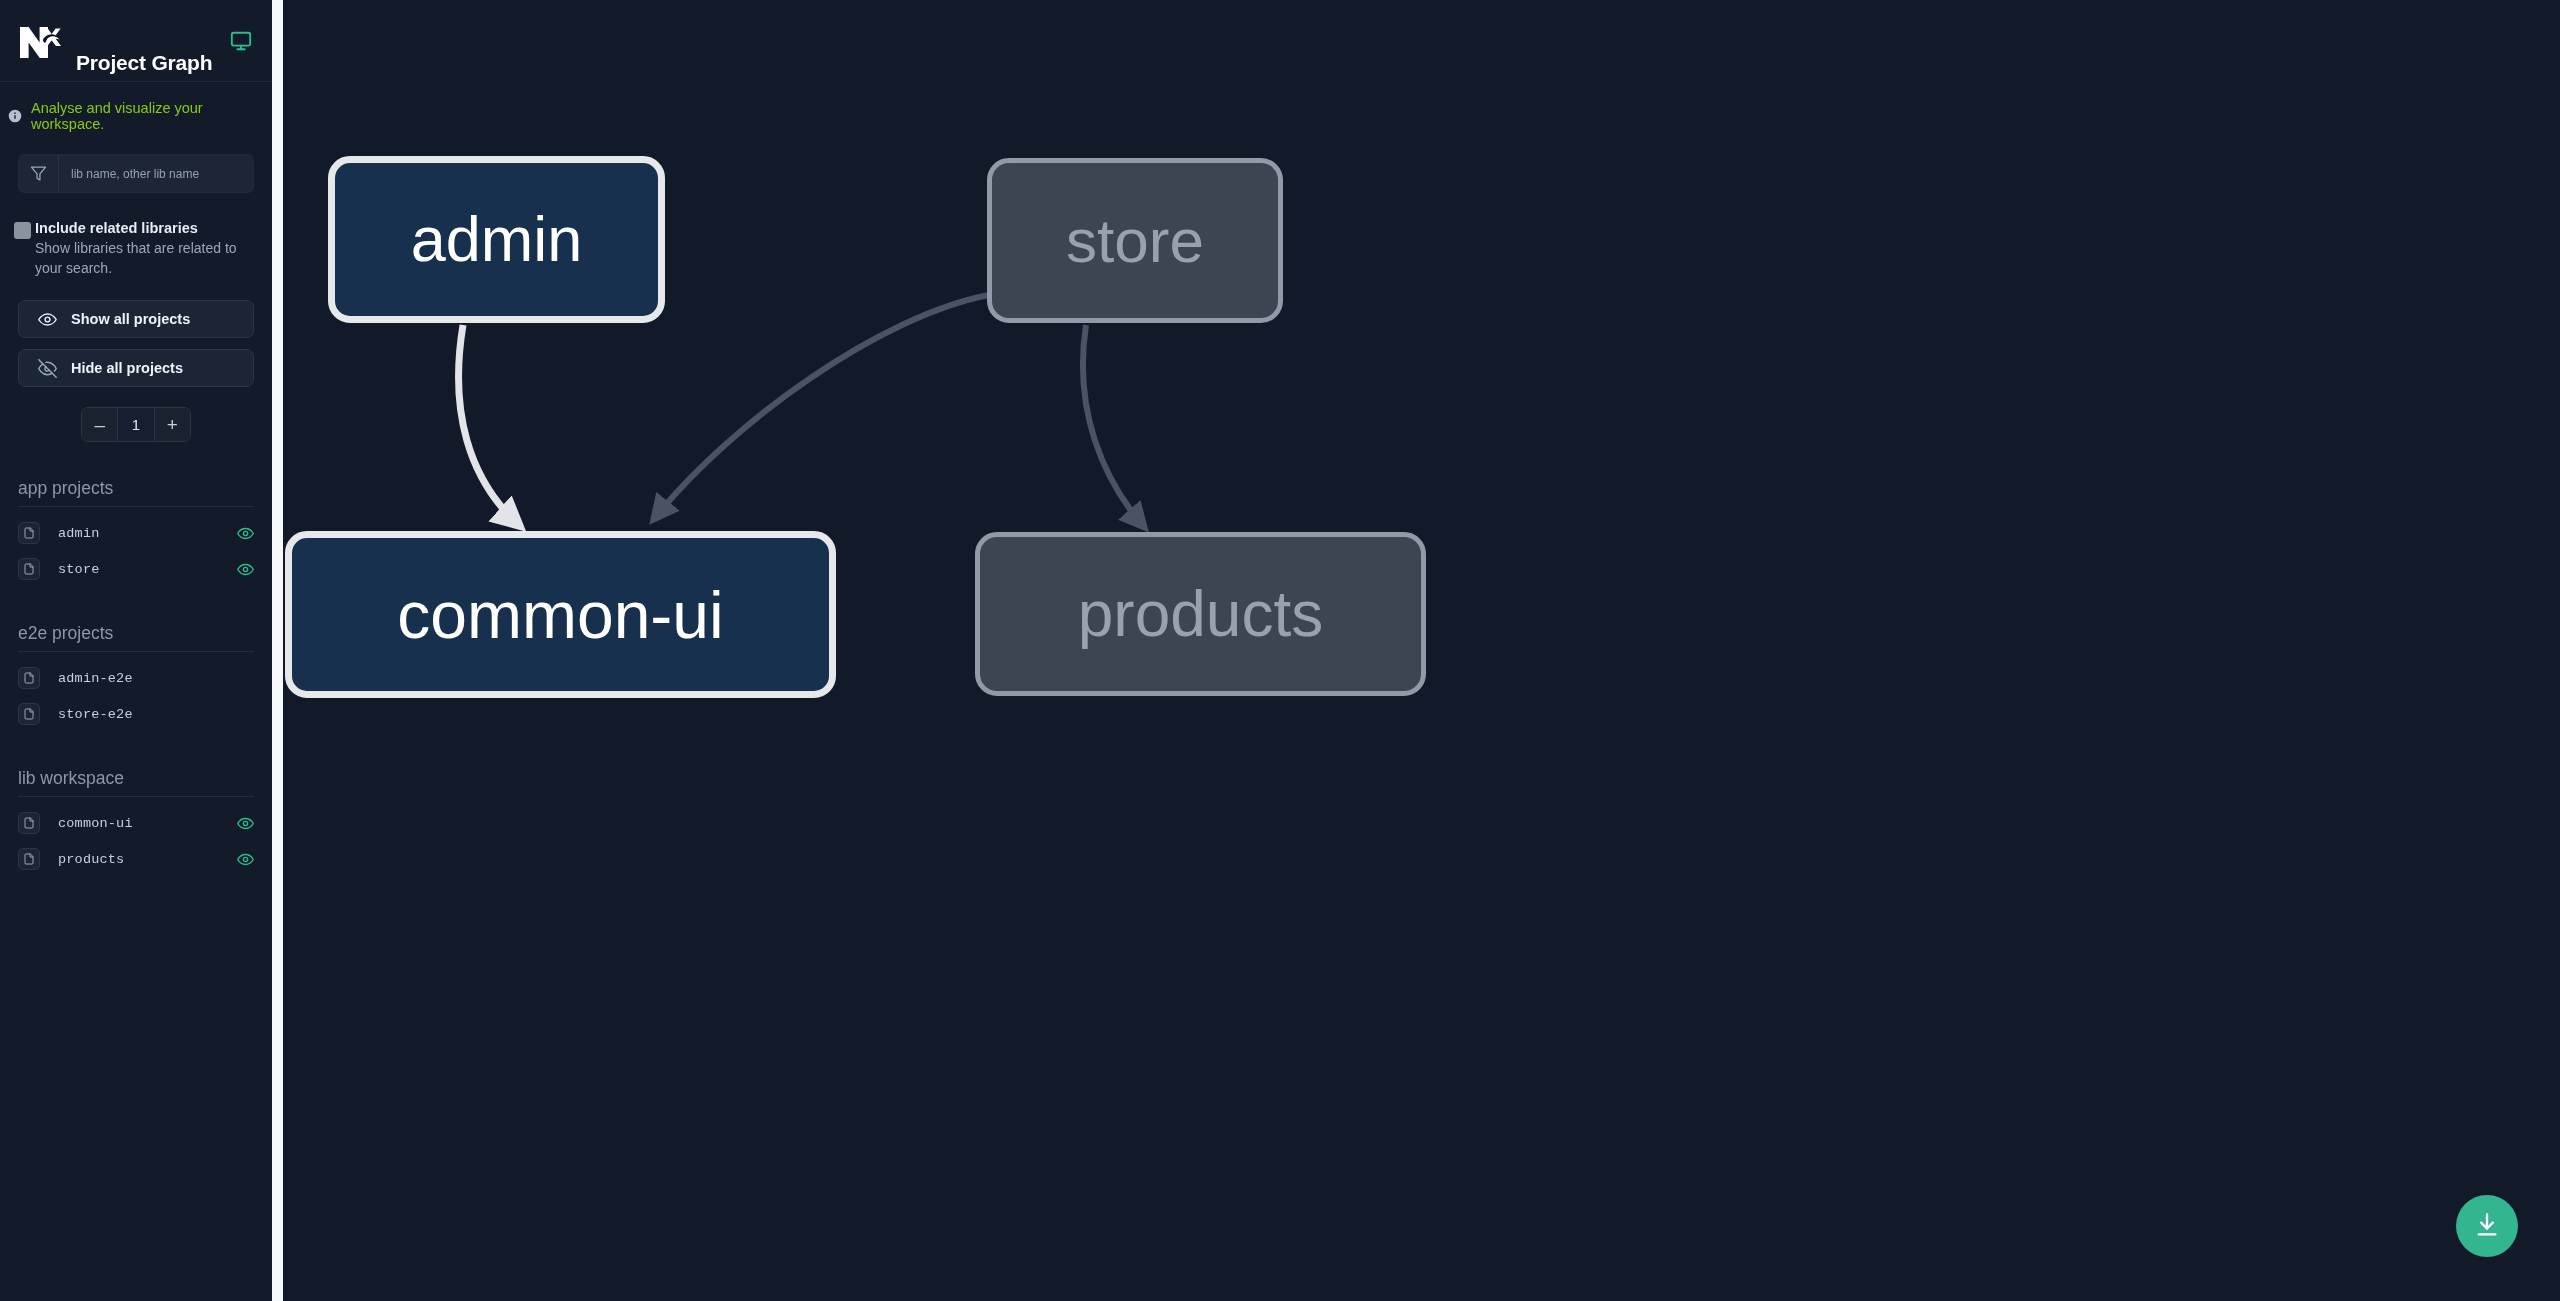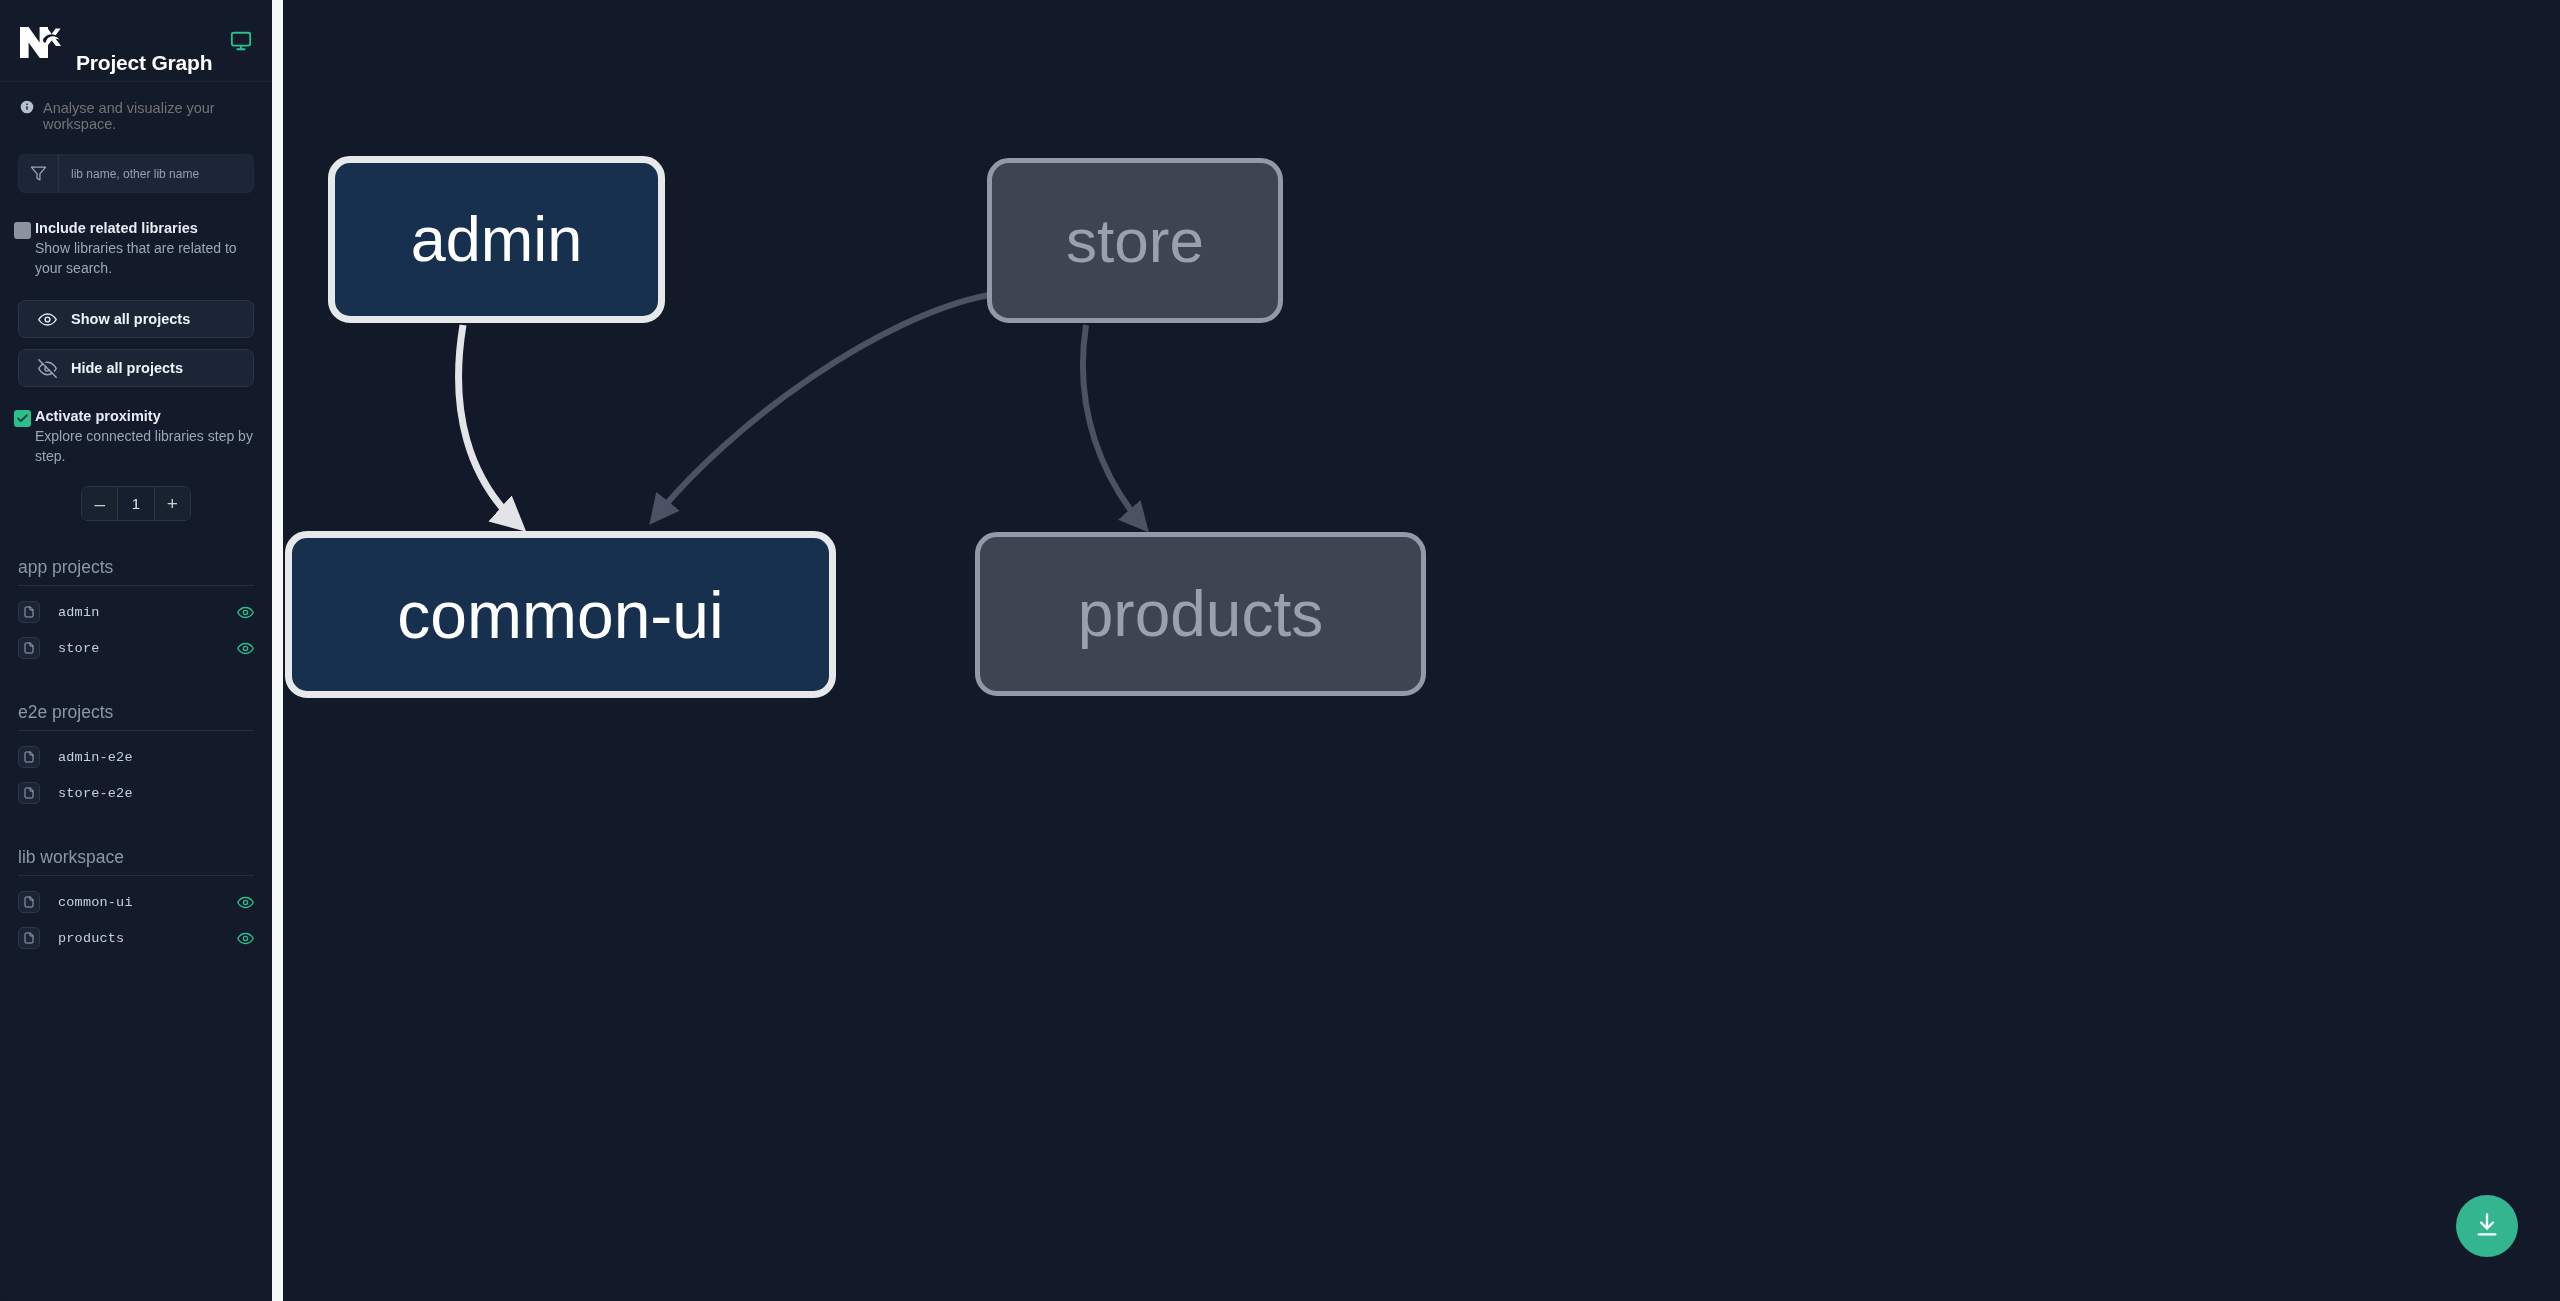--- a/index.html
+++ b/index.html
@@ -48,23 +48,24 @@
     font-weight: 700;
     letter-spacing: -0.2px;
     white-space: nowrap;
     margin-top: 44px;
   }
 
   .monitor-icon { width: 22px; height: 22px; flex: 0 0 auto; margin-left: 4px; }
 
   .sb-tagline {
     display: flex;
+    align-items: center;
     gap: 9px;
-    padding: 18px 18px 0 20px;
-    color: #737373;
+    padding: 18px 18px 0 8px;
+    color: #84cc16;
     font-size: 14.5px;
   }
   .info-icon { width: 14px; height: 14px; flex: 0 0 auto; }
 
   .search-wrap {
     margin: 22px 18px 0 18px;
     height: 39px;
     background: #1d2636;
     border: 1px solid #26304180;
     border-radius: 7px;
@@ -347,31 +348,20 @@
       <span class="sb-btn-icon">
         <svg width="19" height="19" viewBox="0 0 24 24" fill="none" stroke="#9aa7ba" stroke-width="1.8" stroke-linecap="round" stroke-linejoin="round">
           <path d="M17.9 17.9A10.4 10.4 0 0112 20c-7 0-11-8-11-8a18.4 18.4 0 015.1-5.9M9.9 4.2A10.1 10.1 0 0112 4c7 0 11 8 11 8a18.2 18.2 0 01-2.2 3.2M14.1 14.1a3 3 0 11-4.2-4.2"></path>
           <line x1="1" y1="1" x2="23" y2="23"></line>
         </svg>
       </span>
       <span class="sb-btn-label">Hide all projects</span>
     </div>
 
 
-    <div class="opt-row tight">
-      <span class="cbox green">
-        <svg width="13" height="13" viewBox="0 0 24 24" fill="none" stroke="#173f31" stroke-width="3.4" stroke-linecap="round" stroke-linejoin="round">
-          <polyline points="20 6 9 17 4 12"></polyline>
-        </svg>
-      </span>
-      <span class="opt-texts">
-        <div class="opt-title">Activate proximity</div>
-        <div class="opt-desc">Explore connected libraries step by step.</div>
-      </span>
-    </div>
 
     <div class="stepper">
       <span class="stepper-btn">–</span>
       <span class="stepper-val">1</span>
       <span class="stepper-btn">+</span>
     </div>
 
     <div class="group-block">
       <div class="group-head">app projects</div>
       <div class="group-rule"></div>

